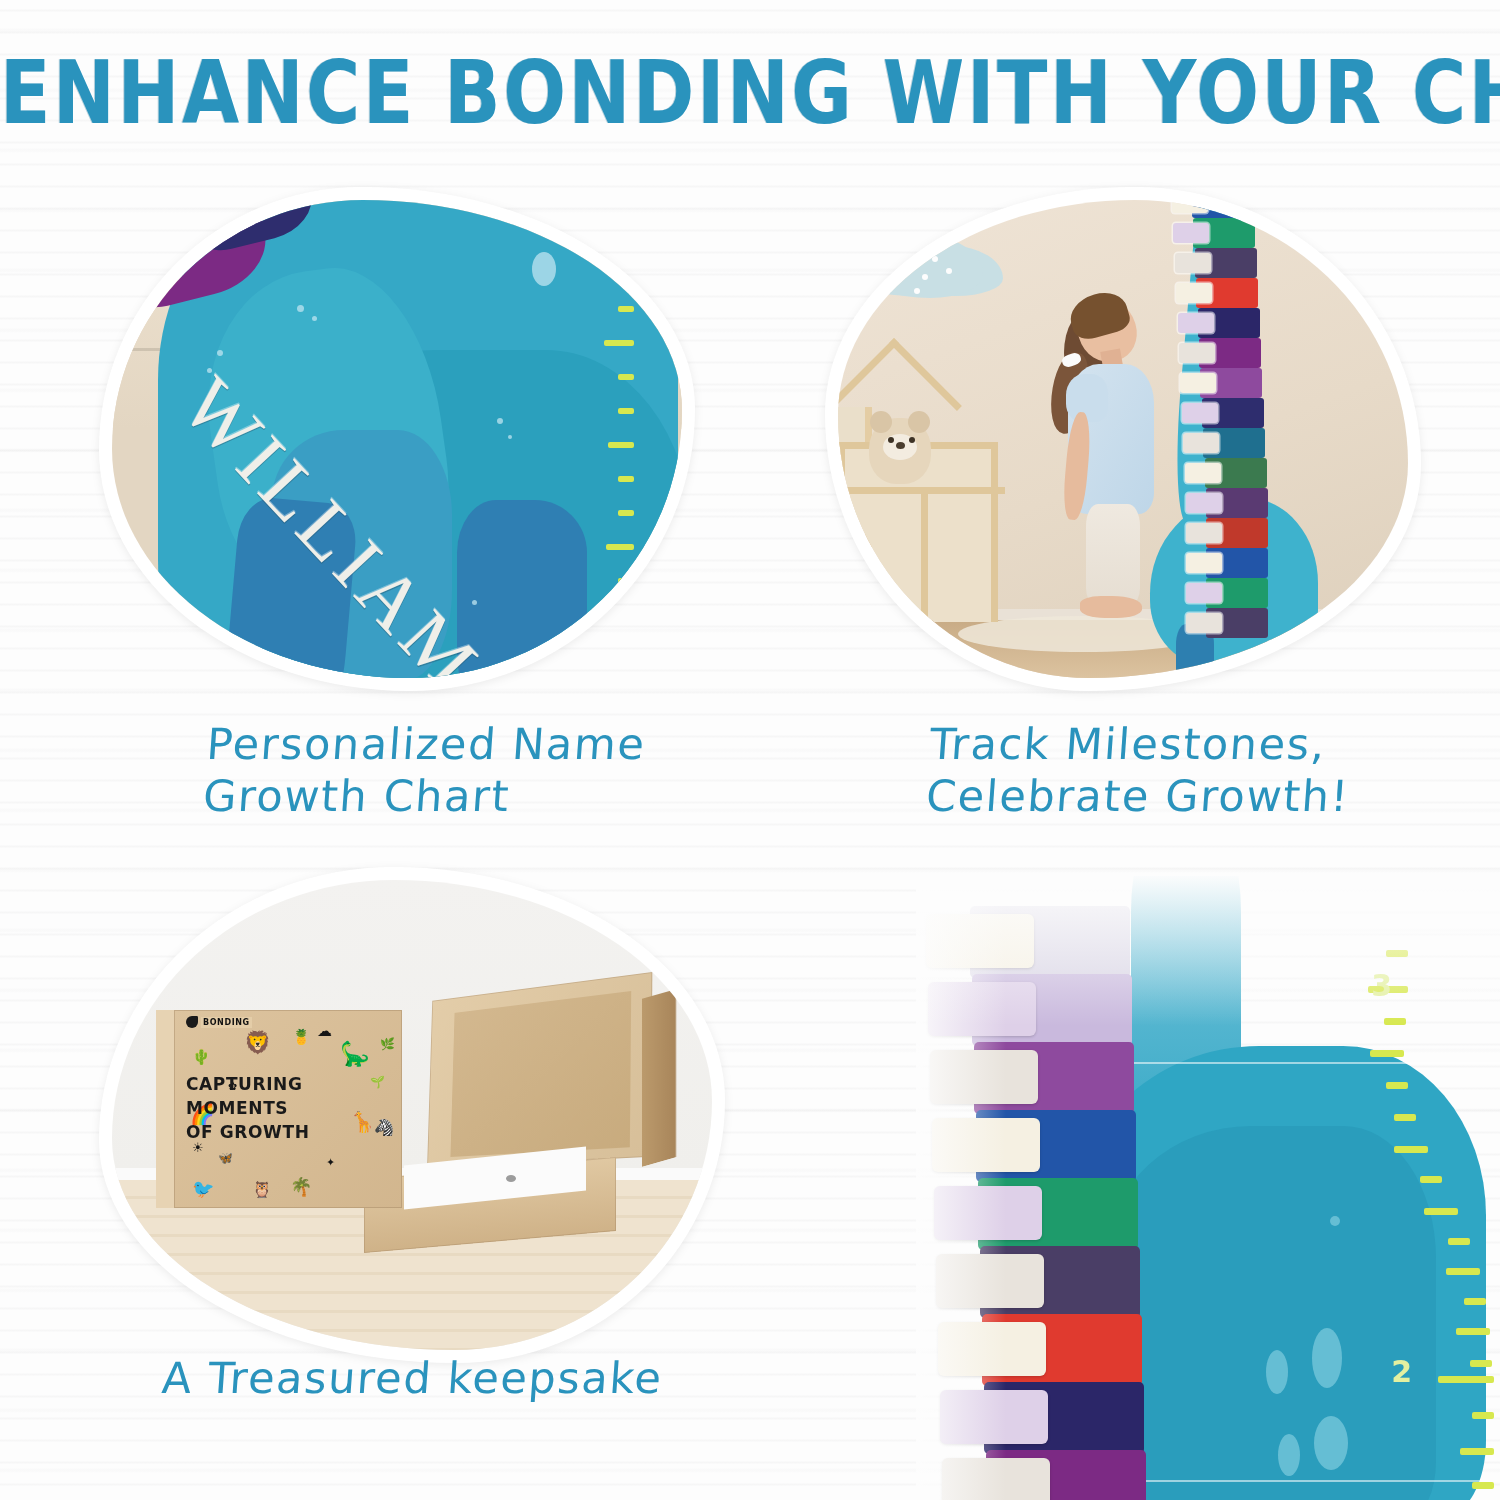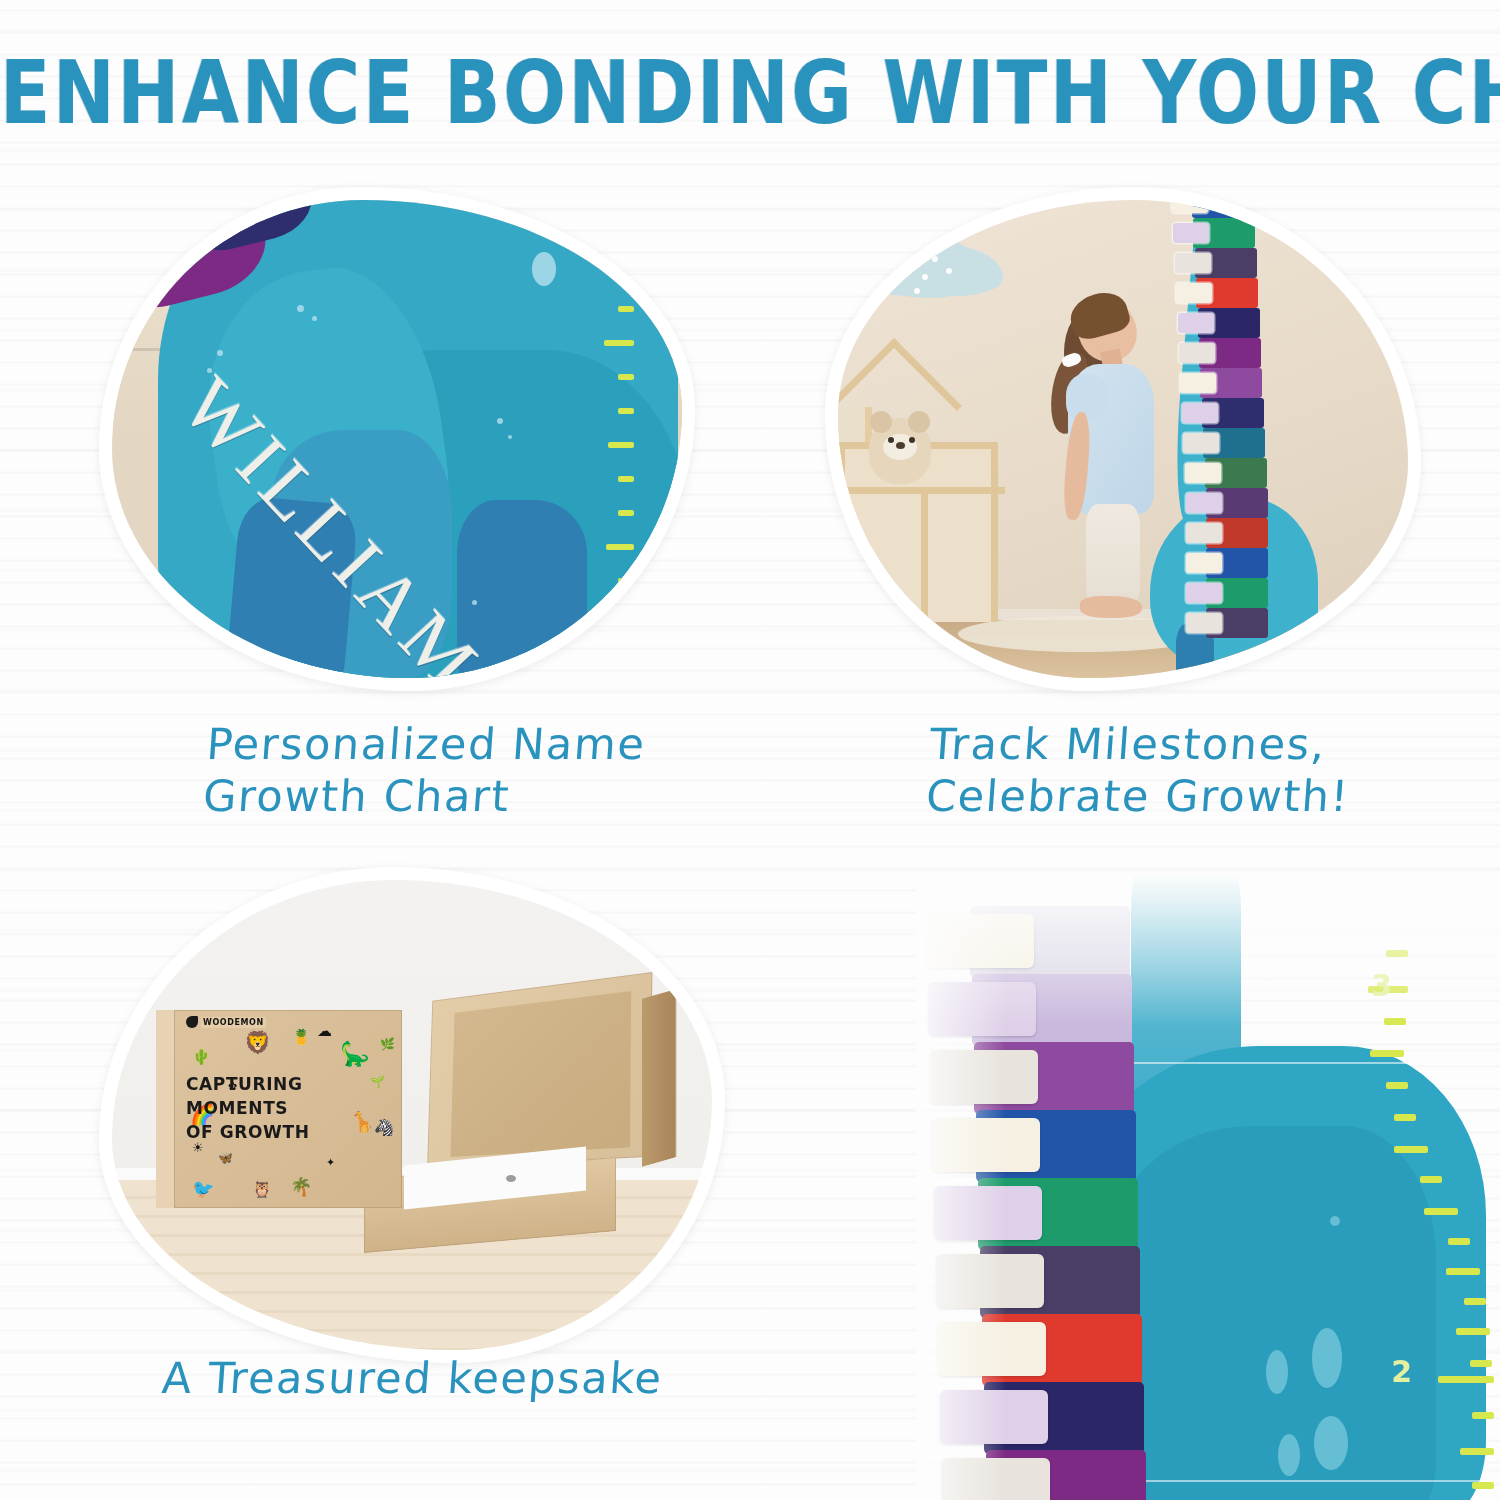--- a/index.html
+++ b/index.html
@@ -551,21 +551,21 @@
       <div class="p3-lid-side"></div>
       <div class="p3-tray"></div>
       <div class="p3-tray-in"></div>
       <div class="p3-tray-dot"></div>
 
       <div class="p3-box-edge"></div>
       <div class="p3-box-front"></div>
 
       <div class="p3-logo">
         <div class="p3-logo-mark"></div>
-        <div class="p3-logo-txt">WOODEMON</div>
+        <div class="p3-logo-txt">BONDING</div>
       </div>
 
       <div class="doodle" style="left:80px;bottom:286px;">🌵</div>
       <div class="doodle" style="left:132px;bottom:296px;font-size:22px;">🦁</div>
       <div class="doodle" style="left:180px;bottom:306px;">🍍</div>
       <div class="doodle" style="left:205px;bottom:312px;">☁</div>
       <div class="doodle" style="left:228px;bottom:284px;font-size:24px;">🦕</div>
       <div class="doodle" style="left:268px;bottom:300px;font-size:12px;">🌿</div>
       <div class="doodle" style="left:78px;bottom:226px;font-size:20px;">🌈</div>
       <div class="doodle" style="left:80px;bottom:196px;font-size:13px;">☀</div>

